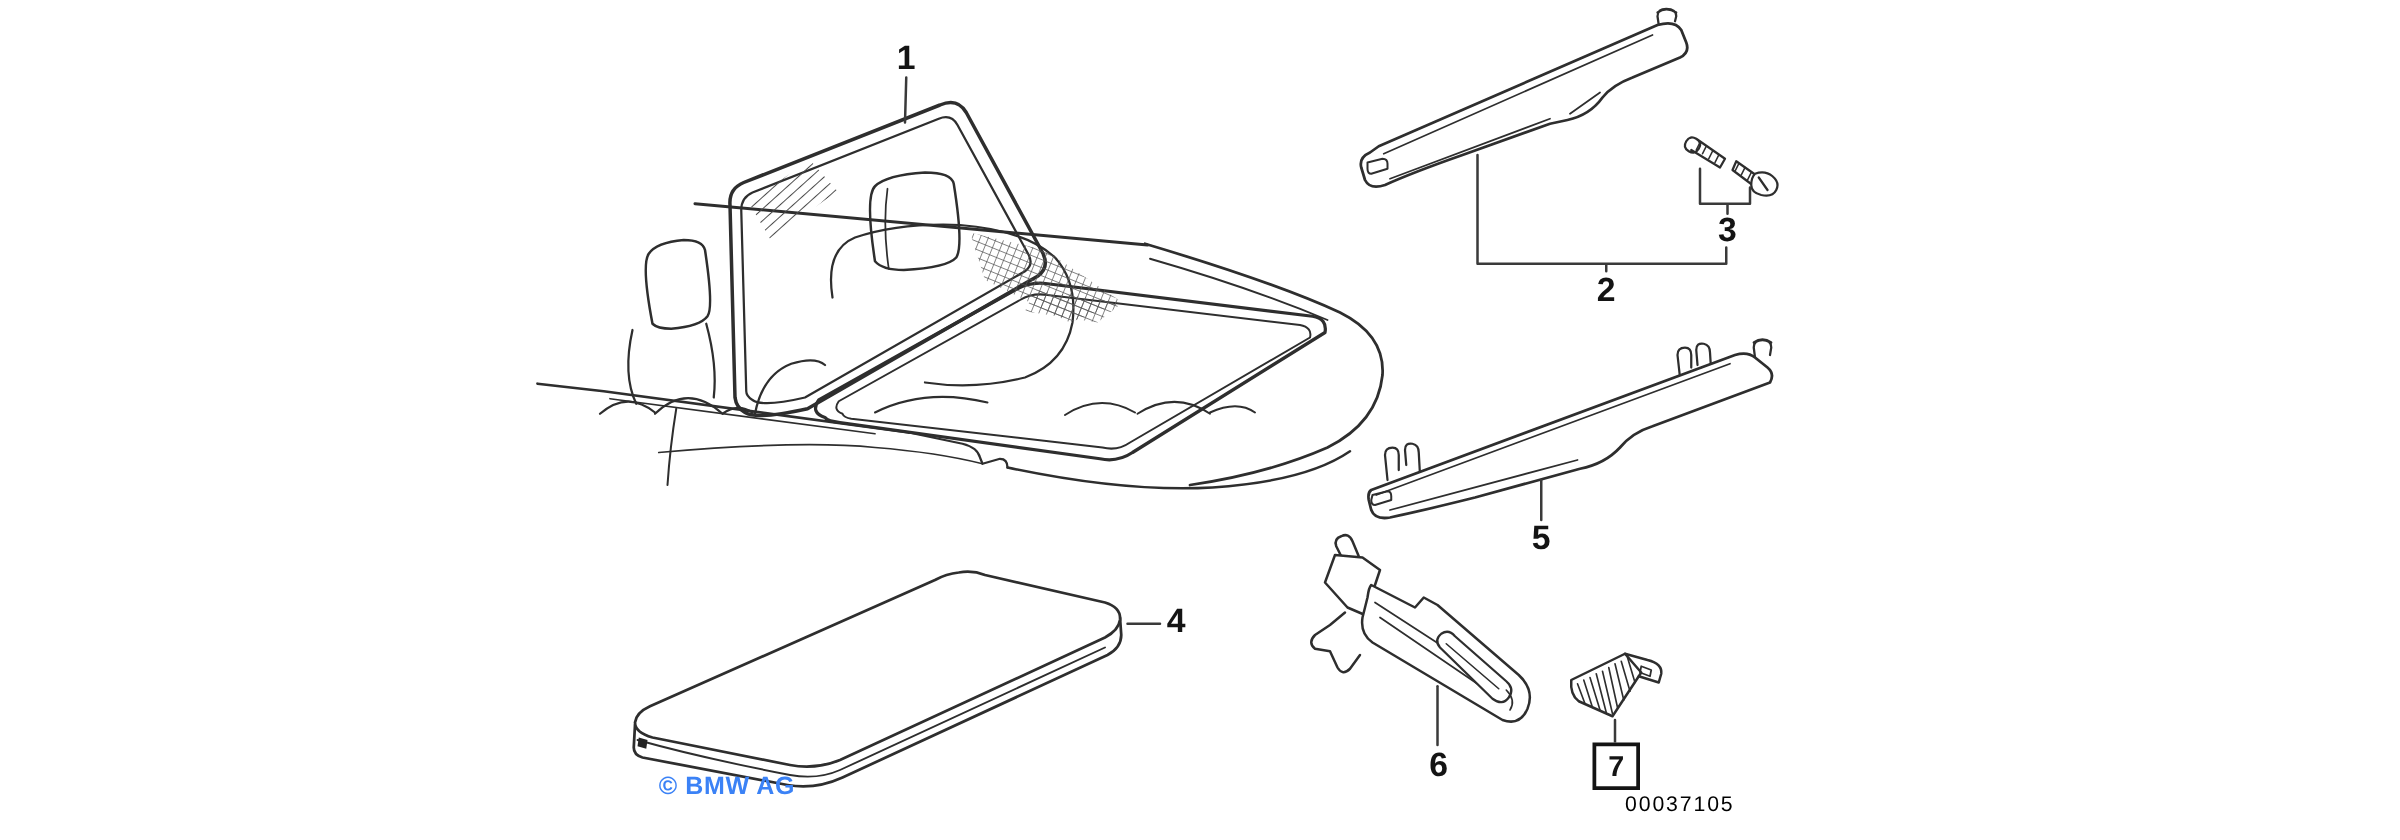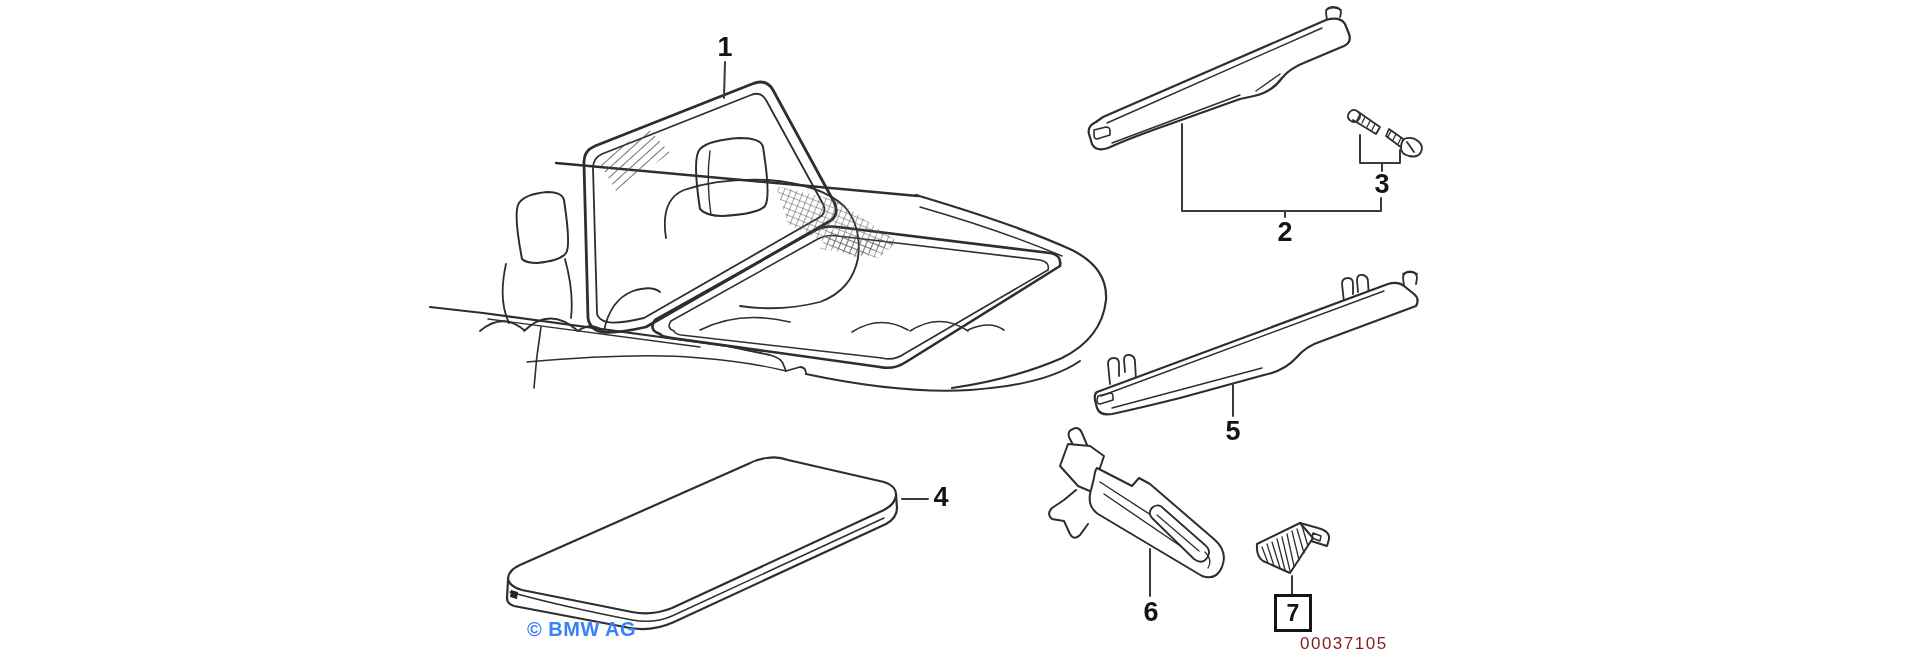--- a/index.html
+++ b/index.html
@@ -17,21 +17,21 @@
     border:3px solid #141414;width:32px;height:32px;
     display:flex;align-items:center;justify-content:center;font-size:23px;
     background:#fff;
   }
   .copyright{
     position:absolute;left:527px;top:618px;font-weight:bold;
     font-size:20px;color:#3b82f6;letter-spacing:0.5px;
   }
   .docnum{
     position:absolute;left:1300px;top:634px;
-    font-size:17px;color:#7f1d1d;letter-spacing:1.5px;
+    font-size:17px;color:#000000;letter-spacing:1.5px;
   }
 </style>
 </head>
 <body>
 
 <div class="stage">
 
   <svg class="art" width="1920" height="672" viewBox="0 0 1920 672">
     <defs>
       <pattern id="hatch" width="7" height="7" patternUnits="userSpaceOnUse" patternTransform="rotate(48)">

